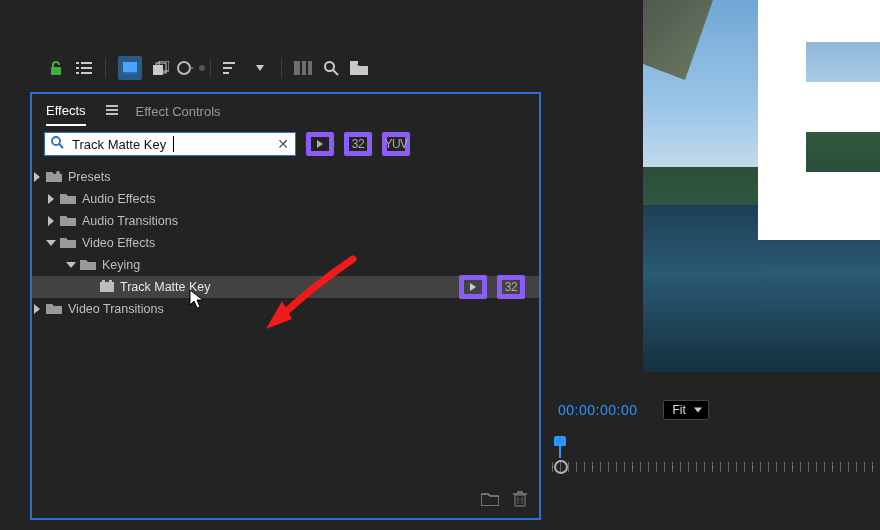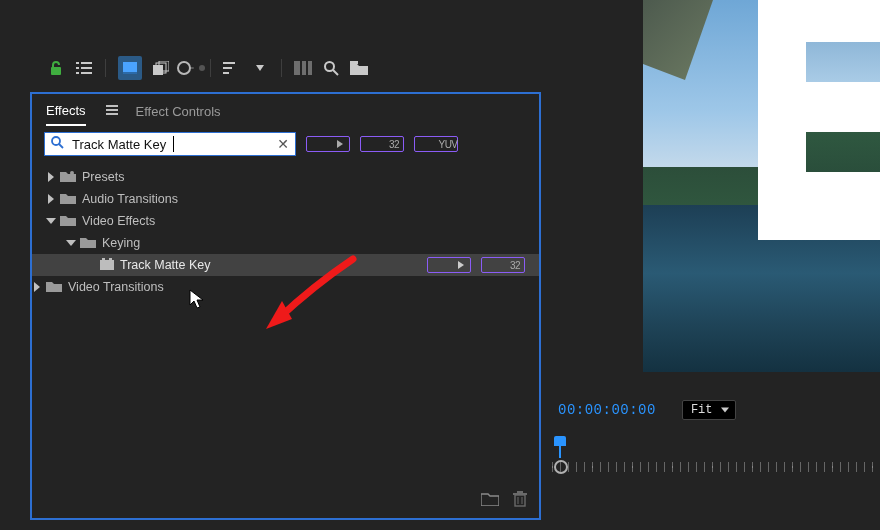--- a/index.html
+++ b/index.html
@@ -25,21 +25,21 @@
   .ep-burger{display:flex;flex-direction:column;gap:2px;margin-left:2px;margin-top:-2px;}
   .ep-burger span{display:block;width:12px;height:2px;background:#c0c0c0;}
   .ep-tab.inactive{color:#9a9a9a;}
 
   .ep-searchrow{display:flex;align-items:center;gap:10px;padding:4px 12px 8px 12px;}
   .ep-searchbox{position:relative;flex:0 0 250px;height:22px;background:#fff;border:1px solid #2d6fd2;display:flex;align-items:center;}
   .ep-searchbox .mag{color:#2d6fd2;margin:0 6px 0 6px;}
   .ep-searchbox input{flex:1;border:none;outline:none;font-size:13px;color:#111;font-family:inherit;background:transparent;}
   .ep-searchbox .cursor{position:absolute;left:128px;top:3px;width:1px;height:16px;background:#000;}
   .ep-searchbox .clear{margin:0 6px;color:#555;font-size:14px;cursor:pointer;}
-  .minibadge{width:18px;height:14px;border:1px solid #8b5cf6;border-radius:2px;display:flex;align-items:center;justify-content:center;font-size:10px;color:#aaa;letter-spacing:-0.5px;padding-left:24px;}
+  .minibadge{width:18px;height:14px;border:5px solid #8b5cf6;border-radius:2px;display:flex;align-items:center;justify-content:center;font-size:12px;color:#aaa;letter-spacing:-0.5px;}
   .minibadge.play svg{display:block;}
 
   .ep-tree{padding:2px 0;}
   .tree-row{display:flex;align-items:center;height:22px;color:#bfbfbf;font-size:12.5px;cursor:default;}
   .tree-row.highlight{background:#424242;color:#e8e8e8;}
   .caret{width:10px;height:10px;display:flex;align-items:center;justify-content:center;margin-right:4px;}
   .folder-ic{margin-right:6px;color:#9e9e9e;}
   .preset-ic{margin-right:6px;color:#9e9e9e;}
   .badges-right{margin-left:auto;display:flex;gap:10px;padding-right:14px;}
 
@@ -52,21 +52,21 @@
   
   .preview{position:absolute;left:643px;top:0;width:237px;height:372px;overflow:hidden;}
   .sky{position:absolute;inset:0;background:linear-gradient(#6fa7d6,#9ec7e8 30%,#c3d9eb 45%,#2c4e3a 45%,#315a40 60%,#2a4d38 75%,#23423a);}
   .mount{position:absolute;left:0;top:0;width:70px;height:80px;background:linear-gradient(135deg,#4d5a4e,#6c7a62);clip-path:polygon(0 0,100% 0,60% 100%,0 80%);}
   .water{position:absolute;left:0;right:0;top:205px;height:170px;background:linear-gradient(#1d3f55,#2a5a74 40%,#1f4458 70%,#13303f);} 
   .letterE{position:absolute;left:115px;top:0;width:125px;height:240px;background:#fff;}
   .letterE .cut{position:absolute;background:#0000;}
   .letterE .c1{left:48px;top:42px;width:80px;height:40px;background:linear-gradient(#8fb7d8,#a9cbe6);}
   .letterE .c2{left:48px;top:132px;width:80px;height:40px;background:linear-gradient(#2f5840,#2a4e3b);}
 
-  .pcontrols{position:absolute;left:558px;top:400px;display:flex;align-items:center;gap:26px;font-family:Liberation Mono, monospace;}
+  .pcontrols{position:absolute;left:558px;top:400px;display:flex;align-items:center;gap:26px;}
   .timecode{color:#2a94ff;font-size:14px;letter-spacing:0.5px;}
   .fit-dd{background:#000000;border:1px solid #444;color:#ddd;font-size:12px;padding:2px 22px 2px 8px;position:relative;border-radius:2px;}
   .fit-dd:after{content:"";position:absolute;right:6px;top:50%;width:0;height:0;border-left:4px solid transparent;border-right:4px solid transparent;border-top:5px solid #ccc;transform:translateY(-50%);}
 
   .timeline{position:absolute;left:548px;top:436px;right:0;height:40px;}
   .timeline .playhead{position:absolute;left:6px;top:0;}
   .timeline .playhead .flag{width:12px;height:10px;background:#2a94ff;border-radius:2px 2px 0 0;}
   .timeline .playhead .stem{width:2px;height:12px;background:#2a94ff;margin-left:5px;}
   .timeline .dotknob{position:absolute;left:6px;top:24px;width:10px;height:10px;border:2px solid #b0b0b0;border-radius:50%;background:#232323;}
   .timeline .ticks{position:absolute;left:4px;right:0;top:26px;height:10px;background:repeating-linear-gradient(90deg,#666 0,#666 1px,transparent 1px,transparent 8px);}
@@ -181,31 +181,42 @@
           <svg width="10" height="10" viewBox="0 0 10 10">
             <rect width="10" height="10" fill="none"></rect>
             <path d="M2 1l6 4-6 4z" fill="#aaa"></path>
           </svg>
         </span>
       <span class="minibadge">32</span>
       <span class="minibadge">YUV</span>
     </div>
 
     <div class="ep-tree">
-      <div class="tree-row" style="padding-left:14px">
+      <div class="tree-row" style="">
         <span class="caret">
             <svg width="8" height="10" viewBox="0 0 8 10">
               <path d="M1 0l6 5-6 5z" fill="#c0c0c0"></path>
             </svg>
           </span>
         <span class="preset-ic"><svg width="16" height="12" viewBox="0 0 16 12">
               <path d="M0 2h6l2 2h8v8H0z" fill="#9a9a9a"></path>
               <circle cx="12" cy="3" r="2" fill="#9a9a9a"></circle>
             </svg></span>
         <span>Presets</span>
+      </div>
+      <div class="tree-row" style="padding-left:14px">
+        <span class="caret">
+            <svg width="8" height="10" viewBox="0 0 8 10">
+              <path d="M1 0l6 5-6 5z" fill="#c0c0c0"></path>
+            </svg>
+          </span>
+        <span class="folder-ic"><svg width="16" height="12" viewBox="0 0 16 12">
+              <path d="M0 2h6l2 2h8v8H0z" fill="#9a9a9a"></path>
+            </svg></span>
+        <span>Audio Effects</span>
       </div>
       <div class="tree-row" style="padding-left:14px">
         <span class="caret">
             <svg width="8" height="10" viewBox="0 0 8 10">
               <path d="M1 0l6 5-6 5z" fill="#c0c0c0"></path>
             </svg>
           </span>
         <span class="folder-ic"><svg width="16" height="12" viewBox="0 0 16 12">
               <path d="M0 2h6l2 2h8v8H0z" fill="#9a9a9a"></path>
             </svg></span>

